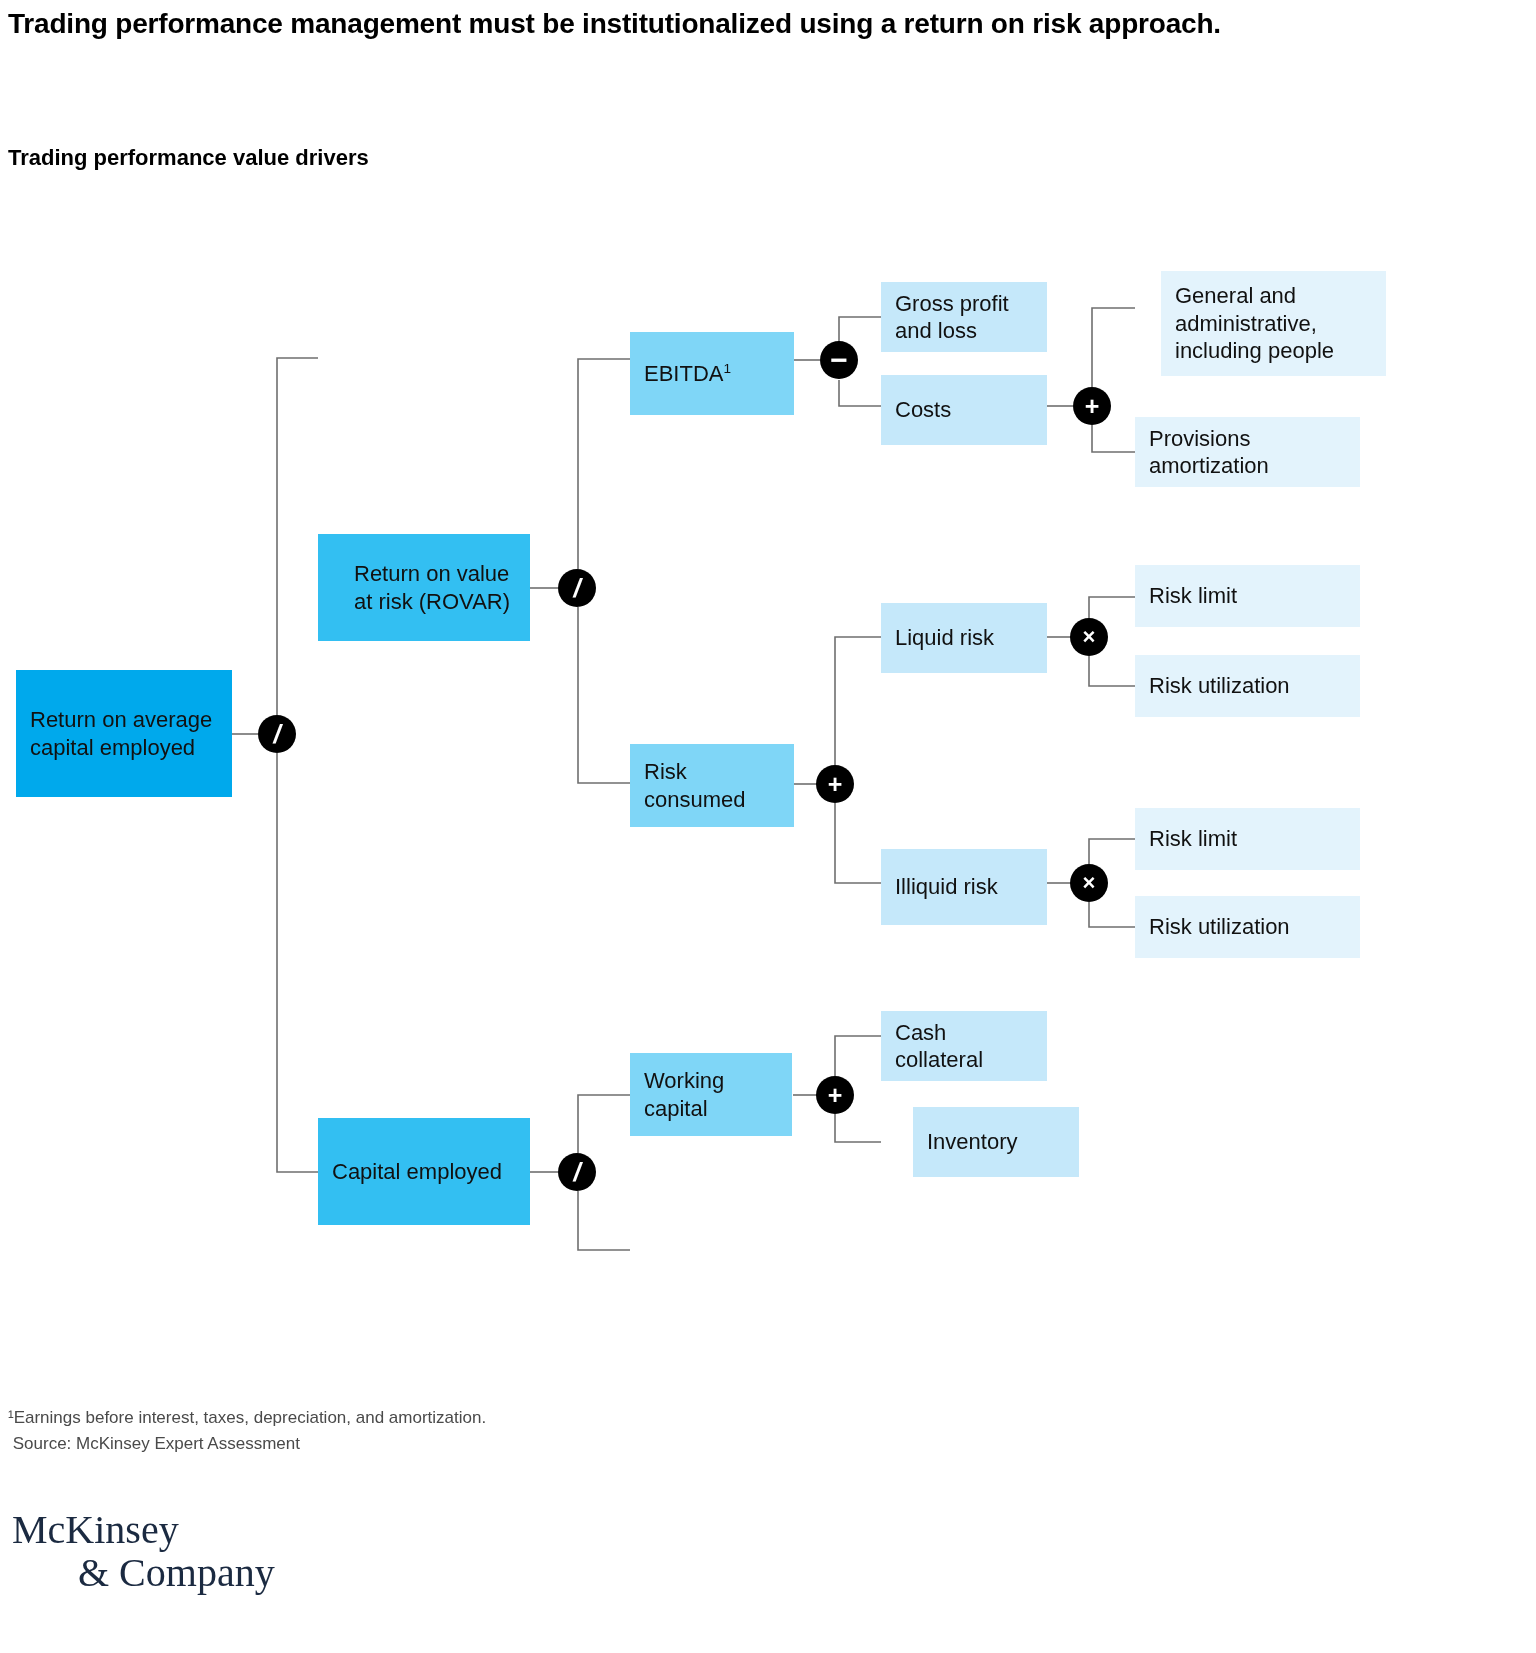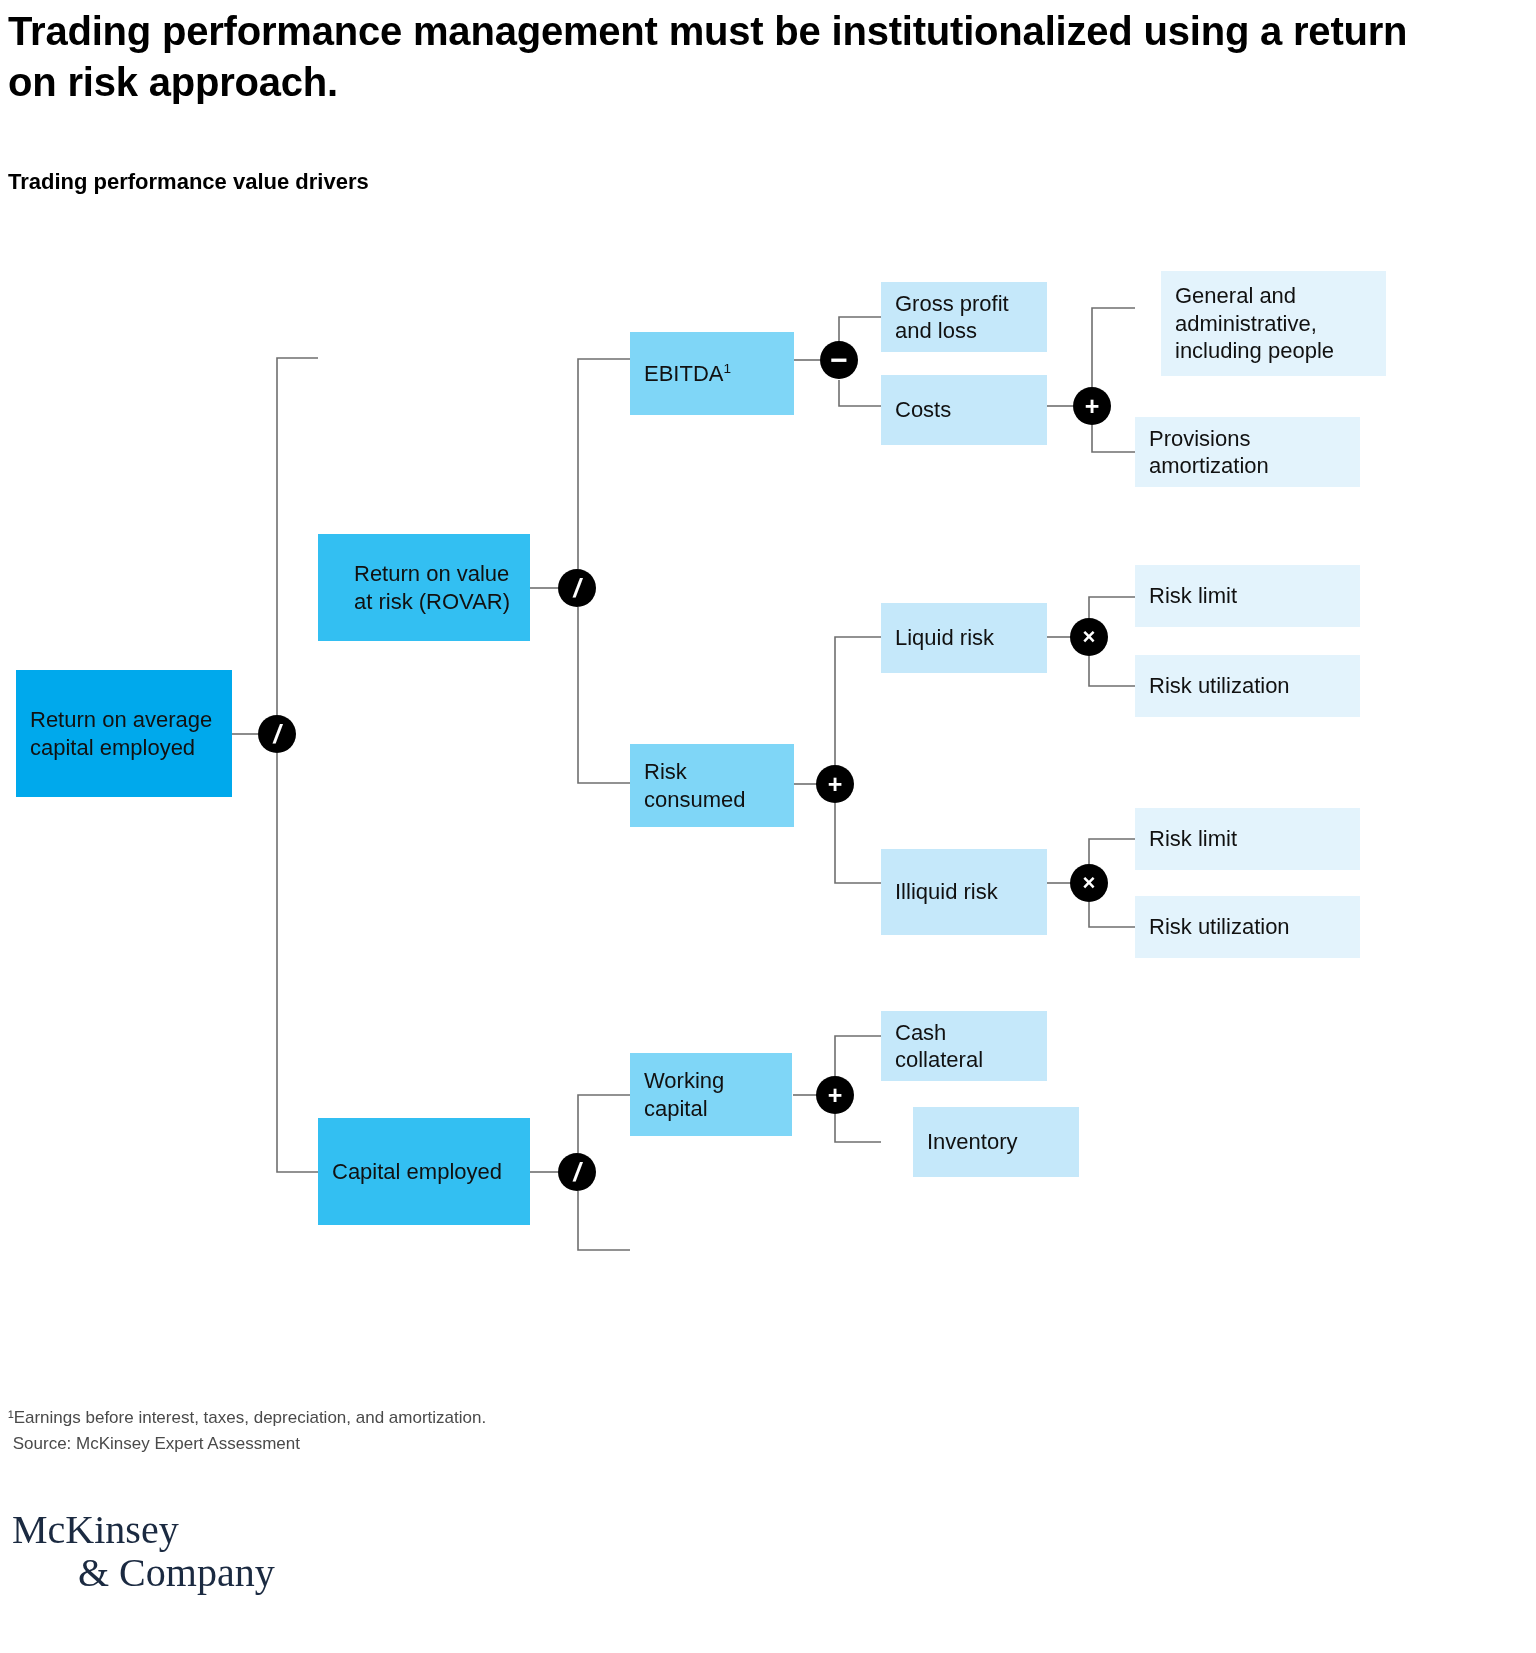--- a/index.html
+++ b/index.html
@@ -4,25 +4,25 @@
 <style>
   html,body{margin:0;padding:0;background:#ffffff;}
   body{
     width:1536px;height:1653px;position:relative;overflow:hidden;
     font-family:"Liberation Sans","DejaVu Sans",sans-serif;
     color:#000000;
     -webkit-font-smoothing:antialiased;
   }
   #headline{
     position:absolute;left:8px;top:6px;width:1420px;
-    font-size:40px;font-weight:bold;line-height:1.28;letter-spacing:-0.2px;
+    font-size:28px;font-weight:bold;line-height:1.28;letter-spacing:-0.2px;
     color:#000;
   }
   #subhead{
-    position:absolute;left:8px;top:168px;width:900px;
+    position:absolute;left:8px;top:144px;width:900px;
     font-size:22px;font-weight:bold;line-height:1.3;color:#000;
   }
   #canvas{position:absolute;left:0;top:225px;width:1536px;height:1120px;}
   #lines{position:absolute;left:0;top:0;width:1536px;height:1120px;}
   .node{
     position:absolute;box-sizing:border-box;display:flex;align-items:center;
     padding:0 14px;font-size:22px;line-height:1.25;color:#111;
   }
   .node span.lbl{display:block;}
   .op{
@@ -131,21 +131,21 @@
   </div>
 
   <div class="node" style="left:881px;top:150px;width:166px;height:70px;background:#C5E8FA;">
     <span class="lbl">Costs</span>
   </div>
 
   <div class="node" style="left:881px;top:378px;width:166px;height:70px;background:#C5E8FA;">
     <span class="lbl">Liquid risk</span>
   </div>
 
-  <div class="node" style="left:881px;top:624px;width:166px;height:86px;background:#C5E8FA;">
+  <div class="node" style="left:881px;top:624px;width:166px;height:76px;background:#C5E8FA;">
     <span class="lbl">Illiquid risk</span>
   </div>
 
   <div class="node" style="left:881px;top:786px;width:166px;height:70px;background:#C5E8FA;">
     <span class="lbl">Cash collateral</span>
   </div>
 
   <div class="node" style="left:881px;top:882px;width:166px;height:70px;background:#C5E8FA;margin-left:32px;">
     <span class="lbl">Inventory</span>
   </div>

